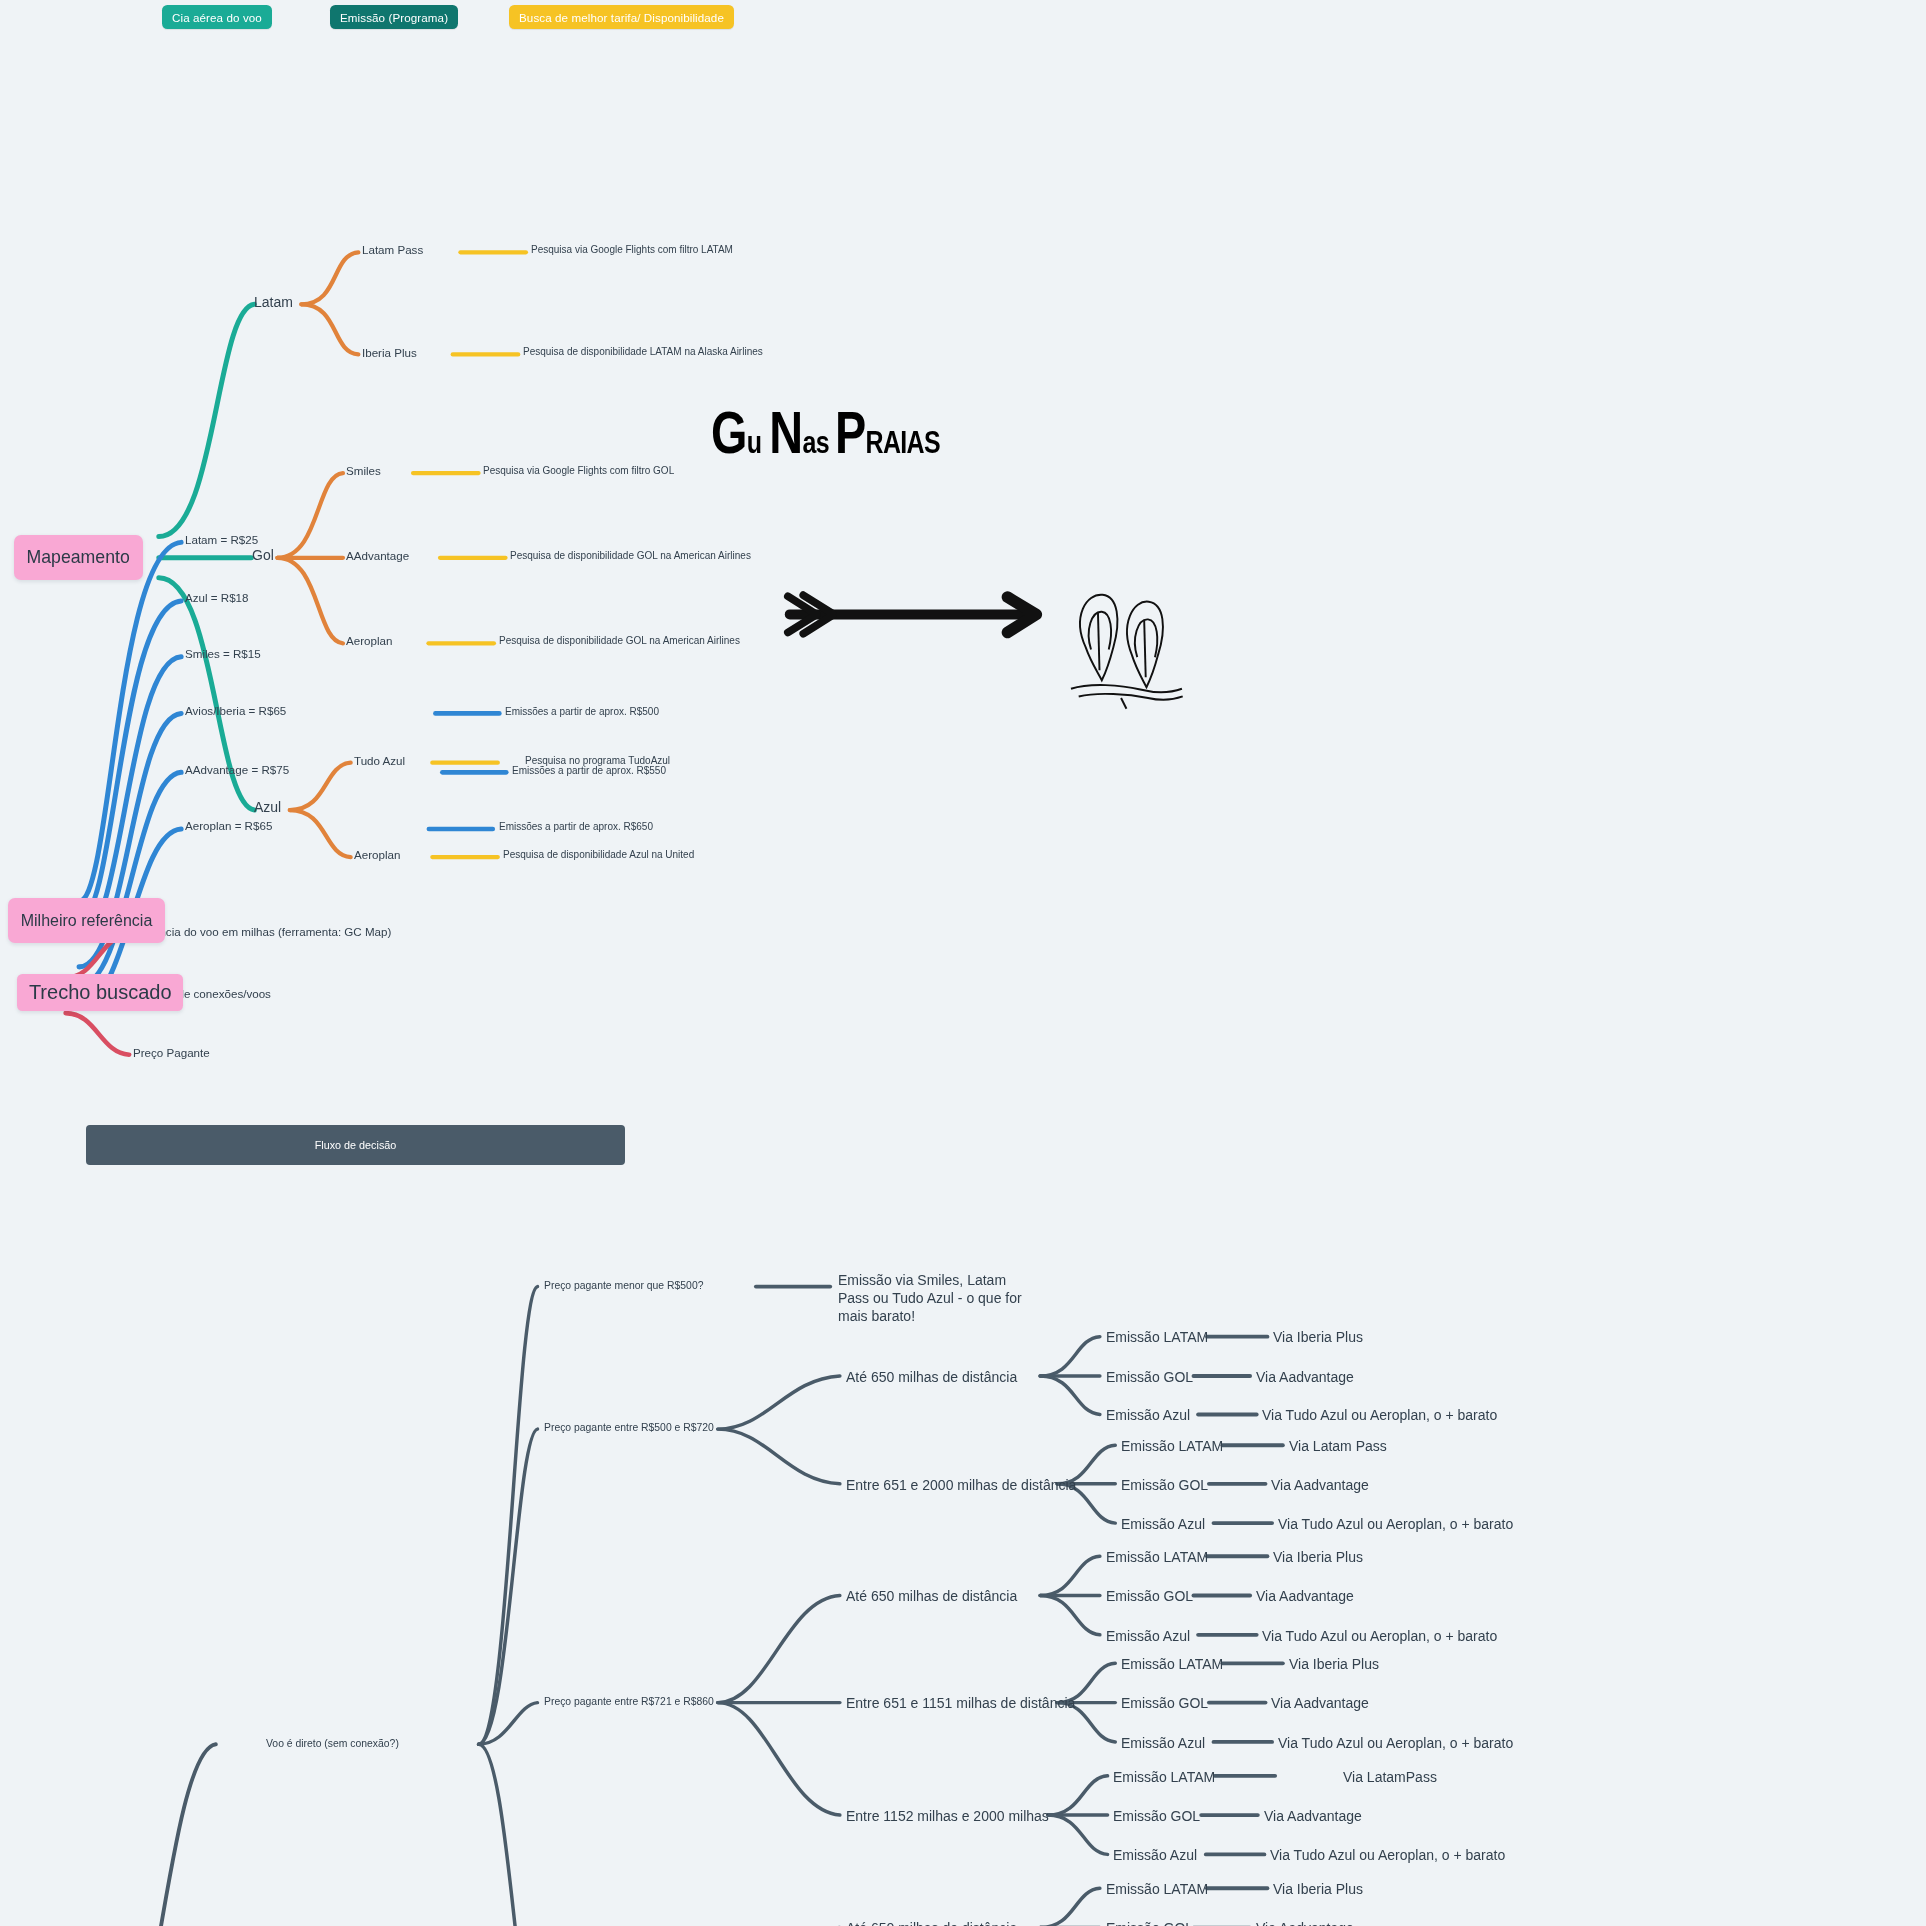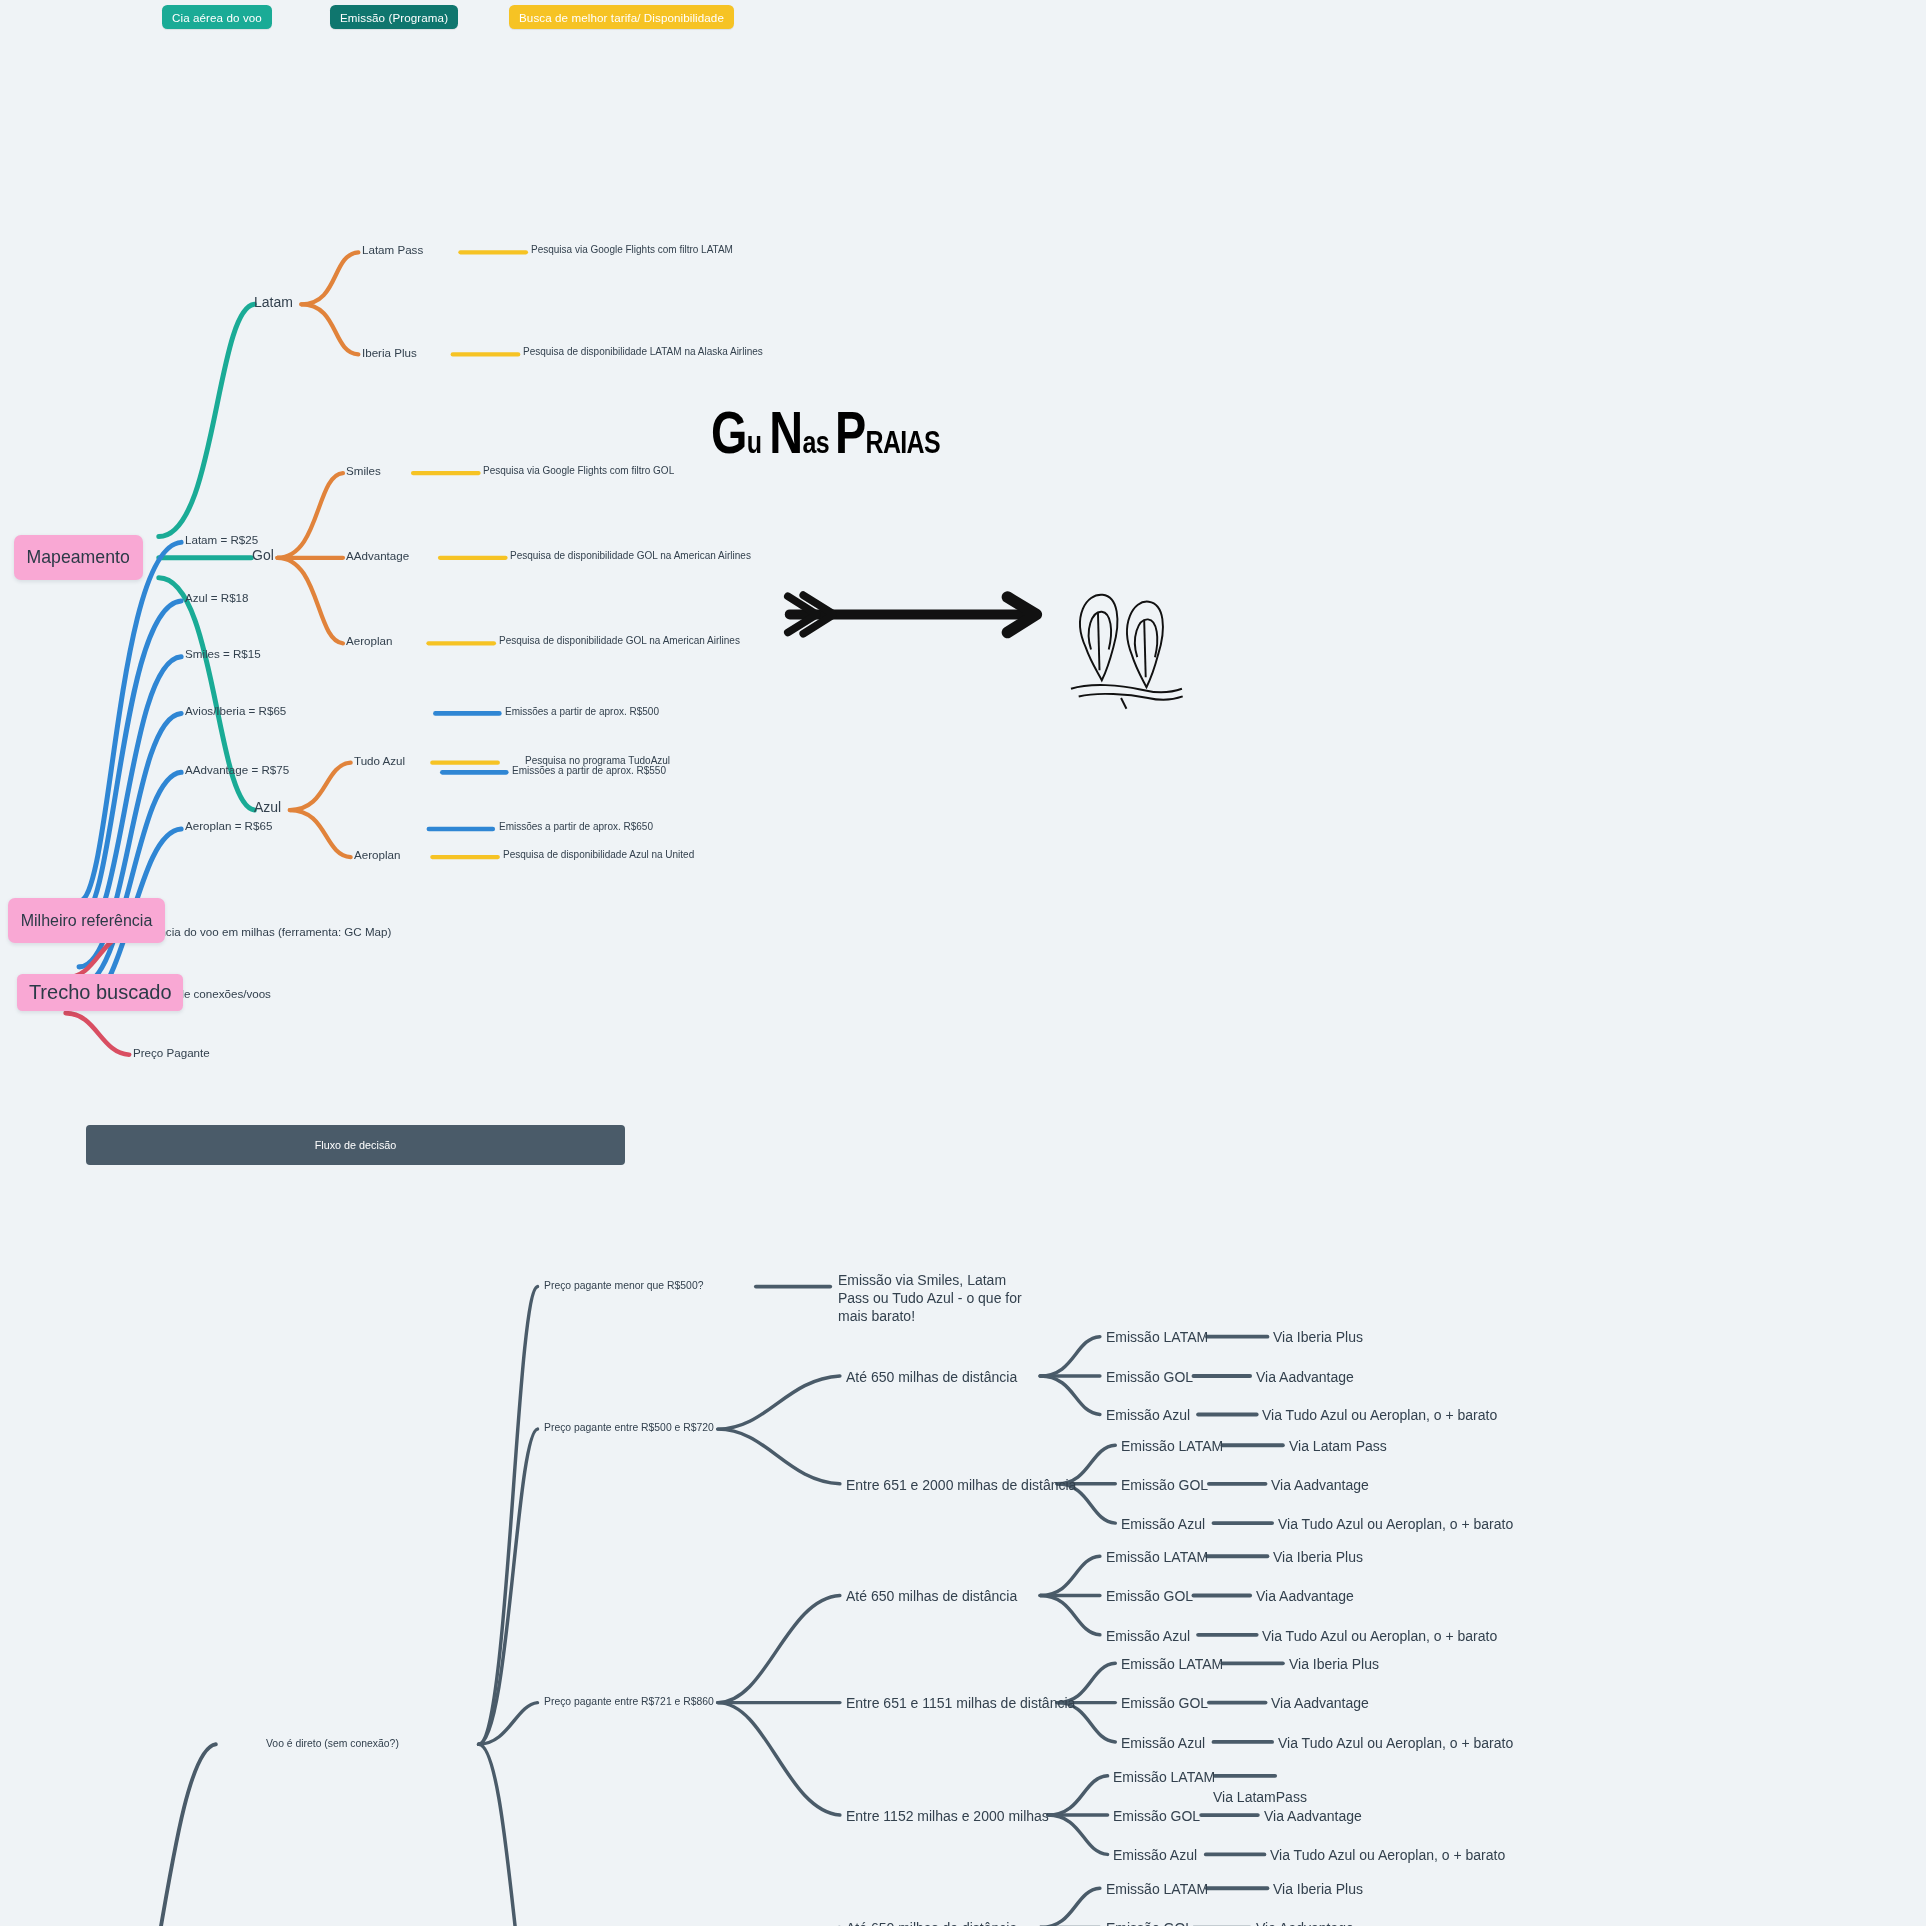--- a/index.html
+++ b/index.html
@@ -408,21 +408,21 @@
   <div class="lbl l-tree2" style="left:1262px;top:1628px;">Via Tudo Azul ou Aeroplan, o + barato</div>
 
   <div class="lbl l-tree2" style="left:1121px;top:1656px;">Emissão LATAM</div>
   <div class="lbl l-tree2" style="left:1289px;top:1656px;">Via Iberia Plus</div>
   <div class="lbl l-tree2" style="left:1121px;top:1695px;">Emissão GOL</div>
   <div class="lbl l-tree2" style="left:1271px;top:1695px;">Via Aadvantage</div>
   <div class="lbl l-tree2" style="left:1121px;top:1735px;">Emissão Azul</div>
   <div class="lbl l-tree2" style="left:1278px;top:1735px;">Via Tudo Azul ou Aeroplan, o + barato</div>
 
   <div class="lbl l-tree2" style="left:1113px;top:1769px;">Emissão LATAM</div>
-  <div class="lbl l-tree2" style="left:1213px;top:1769px;margin-top:20px;">Via LatamPass</div>
+  <div class="lbl l-tree2" style="left:1343px;top:1769px;">Via LatamPass</div>
   <div class="lbl l-tree2" style="left:1113px;top:1808px;">Emissão GOL</div>
   <div class="lbl l-tree2" style="left:1264px;top:1808px;">Via Aadvantage</div>
   <div class="lbl l-tree2" style="left:1113px;top:1847px;">Emissão Azul</div>
   <div class="lbl l-tree2" style="left:1270px;top:1847px;">Via Tudo Azul ou Aeroplan, o + barato</div>
 
   <div class="lbl l-tree2" style="left:1106px;top:1881px;">Emissão LATAM</div>
   <div class="lbl l-tree2" style="left:1273px;top:1881px;">Via Iberia Plus</div>
   <div class="lbl l-tree2" style="left:1106px;top:1920px;">Emissão GOL</div>
   <div class="lbl l-tree2" style="left:1256px;top:1920px;">Via Aadvantage</div>
 

